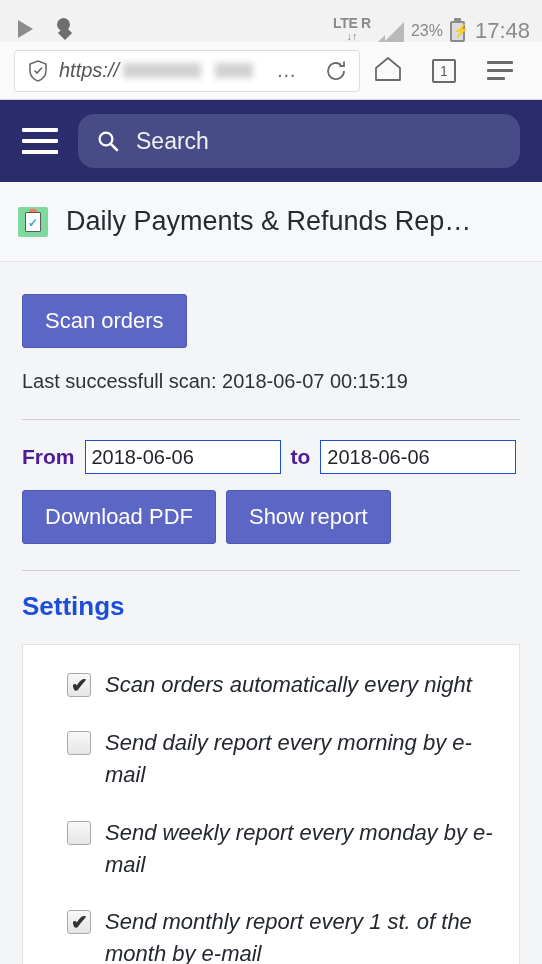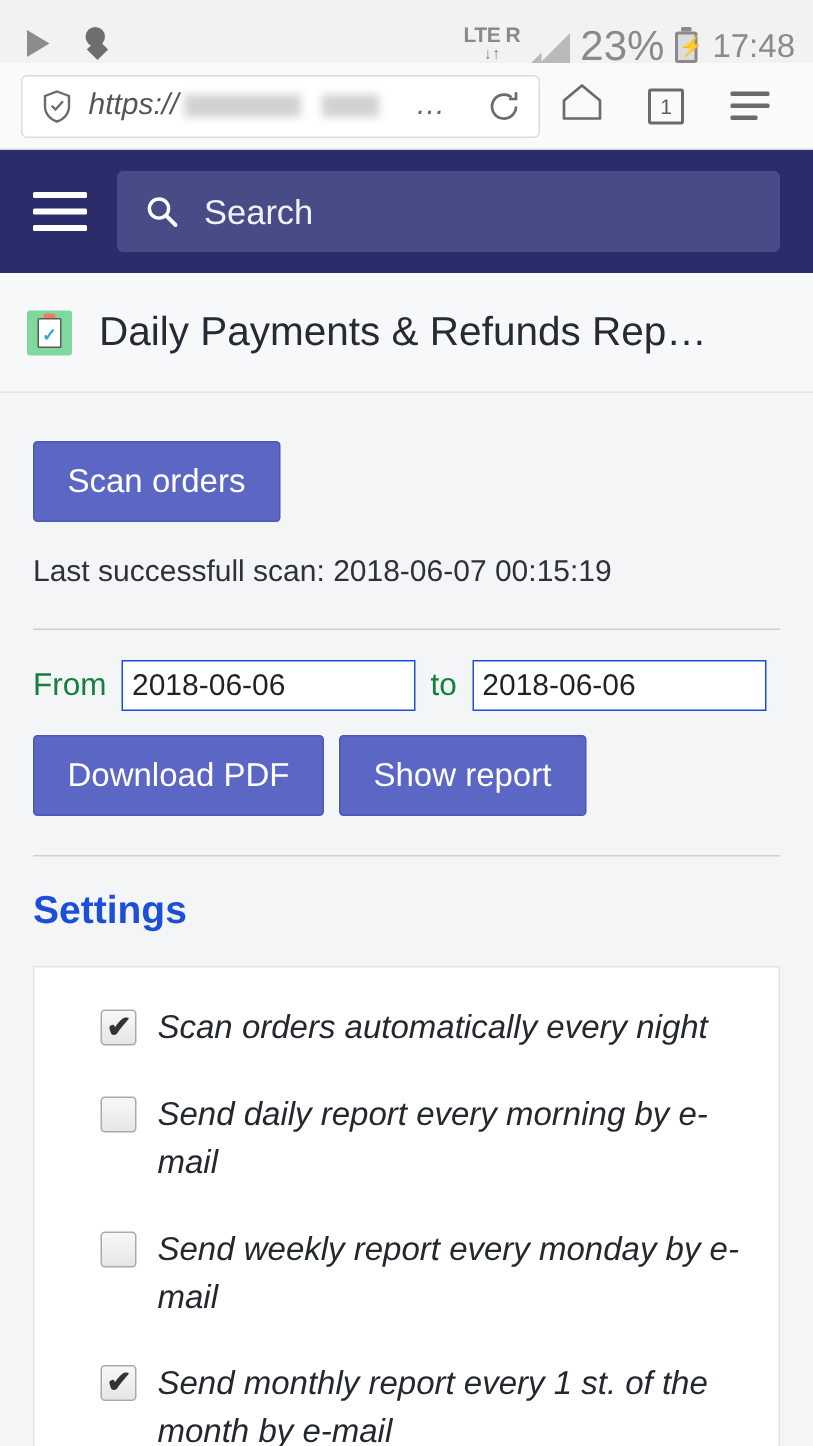--- a/index.html
+++ b/index.html
@@ -54,21 +54,21 @@
     width: 0; height: 0;
     border-right: 20px solid #b9b9b9;
     border-top: 20px solid transparent;
   }
   .signal .small {
     position: absolute; left: 0; bottom: 0;
     width: 0; height: 0;
     border-right: 7px solid #b9b9b9;
     border-top: 7px solid transparent;
   }
-  .batt-pct { font-size: 28px; color: #8a8a8a; line-height: 22px; }
+  .batt-pct { font-size: 16px; color: #8a8a8a; line-height: 22px; }
   .battery { position: relative; width: 15px; height: 24px; }
   .battery .shell {
     position: absolute; bottom: 0; left: 0; right: 0; top: 3px;
     border: 2px solid #8a8a8a; border-radius: 2px; background: #dcdcdc;
   }
   .battery .cap {
     position: absolute; top: 0; left: 4px; width: 7px; height: 3px;
     background: #8a8a8a; border-radius: 1px;
   }
   .battery .bolt {
@@ -138,21 +138,21 @@
     align-items: center;
     padding: 0 22px;
     gap: 20px;
   }
   .app-menu { width: 36px; display: flex; flex-direction: column; gap: 7px; cursor: pointer; }
   .app-menu i { display: block; height: 4px; background: #ffffff; border-radius: 1px; }
   .search-box {
     flex: 1;
     height: 54px;
     background: #474b86;
-    border-radius: 4px;
+    border-radius: 16px;
     display: flex;
     align-items: center;
     gap: 16px;
     padding: 0 18px;
   }
   .search-glyph { width: 24px; height: 24px; flex: 0 0 auto; }
   .search-placeholder { color: #f1f1f5; font-size: 23px; }
 
   
   .page-title-row {
@@ -205,21 +205,21 @@
     margin-top: 22px;
     font-size: 20px;
     color: #2d3239;
   }
   .divider {
     height: 1px;
     background: #cfcfd2;
     margin: 26px 0 20px 0;
   }
   .date-row { display: flex; align-items: center; gap: 10px; }
-  .date-label { font-size: 21px; color: #15803d; }
+  .date-label { font-size: 21px; color: #4c1d95; font-weight: bold; }
   .date-input {
     height: 34px;
     border: 1px solid #1d4ed8;
     background: #ffffff;
     font-size: 20px;
     color: #1f2328;
     padding: 0 6px;
     font-family: "Liberation Sans", sans-serif;
     border-radius: 0;
   }

